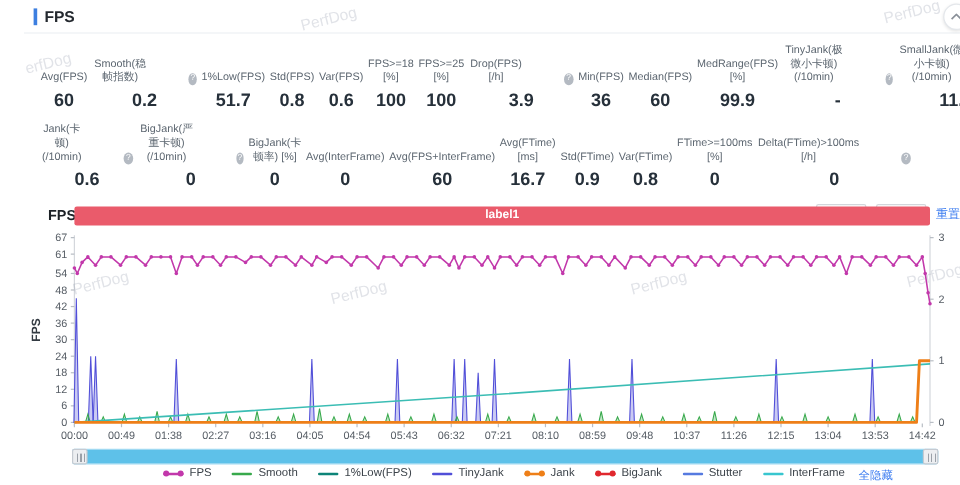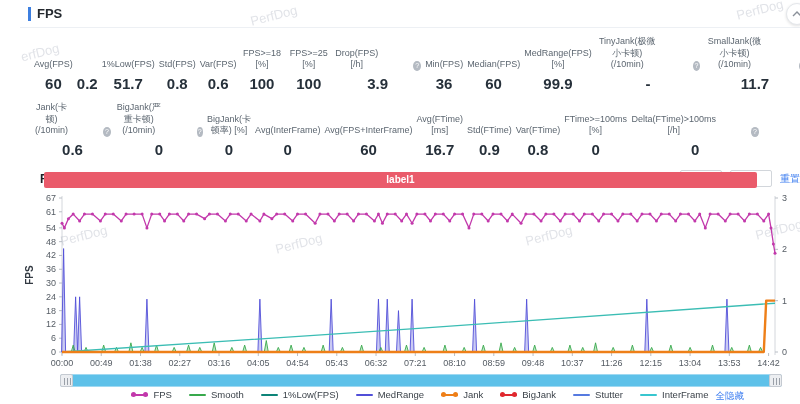--- a/index.html
+++ b/index.html
@@ -33,21 +33,21 @@
   
   .chart-hd { display:flex; align-items:center; justify-content:space-between; padding:12px 20px 0 20px; }
   .chart-title { font-size:12px; font-weight:bold; color:#1c2126; }
   .filters { display:flex; align-items:center; }
   .flt-lab { font-size:10px; color:#5c6670; margin-right:6px; }
   .flt-inp { width:42px; height:17px; border:1px solid #d2d6db; border-radius:2px; font-size:10px;
              text-align:center; color:#333; margin-right:8px; font-family:"Liberation Sans",sans-serif; }
   .lnk { font-size:10px; color:#3b7cf0; text-decoration:none; cursor:pointer; }
 
   
-  .banner { position:absolute; left:24px; top:172px; width:713px; height:16px; border-radius:2px;
+  .banner { position:absolute; left:42px; top:172px; width:713px; height:16px; border-radius:2px;
             color:#fff; font-size:10px; font-weight:bold; text-align:center; line-height:16px; }
 
   
   #chart-wrap { position:absolute; left:0; top:192px; width:800px; height:178px; }
 
   
   .sbar { position:absolute; left:40px; top:374px; width:722px; height:13px; background:#5ec1e9;
           border:1px solid #9fd9f2; border-radius:2px; cursor:pointer; }
   .sh { position:absolute; top:-1px; width:13px; height:13px; background:#eceef1; border:1px solid #c5cad1;
         border-radius:2px; cursor:ew-resize; }
@@ -88,20 +88,21 @@
   <span class="wm" style="left:505px; top:228px;">PerfDog</span>
   <span class="wm" style="left:735px; top:222px;">PerfDog</span>
 
   <div class="stats">
     <div class="srow">
         <div class="cell">
           <div class="lab"><span class="txt">Avg(FPS)</span></div>
           <div class="val">60</div>
         </div>
         <div class="cell">
+          <div class="lab"><span class="txt">Smooth(稳帧指数)</span><span class="help">?</span></div>
           <div class="val">0.2</div>
         </div>
         <div class="cell">
           <div class="lab"><span class="txt">1%Low(FPS)</span></div>
           <div class="val">51.7</div>
         </div>
         <div class="cell">
           <div class="lab"><span class="txt">Std(FPS)</span></div>
           <div class="val">0.8</div>
         </div>
@@ -485,21 +486,21 @@
       <div class="li">
         <span class="mark" style="background: rgb(56, 169, 76);"></span>
         <span class="ltx">Smooth</span>
       </div>
       <div class="li">
         <span class="mark" style="background: rgb(13, 132, 120);"></span>
         <span class="ltx">1%Low(FPS)</span>
       </div>
       <div class="li">
         <span class="mark" style="background: rgb(81, 79, 216);"></span>
-        <span class="ltx">MedRange</span>
+        <span class="ltx">TinyJank</span>
       </div>
       <div class="li">
         <span class="mark" style="background: rgb(238, 127, 24);">
           <i class="d d1" style="background: rgb(238, 127, 24);"></i>
           <i class="d d2" style="background: rgb(238, 127, 24);"></i>
         </span>
         <span class="ltx">Jank</span>
       </div>
       <div class="li">
         <span class="mark" style="background: rgb(224, 40, 46);">

